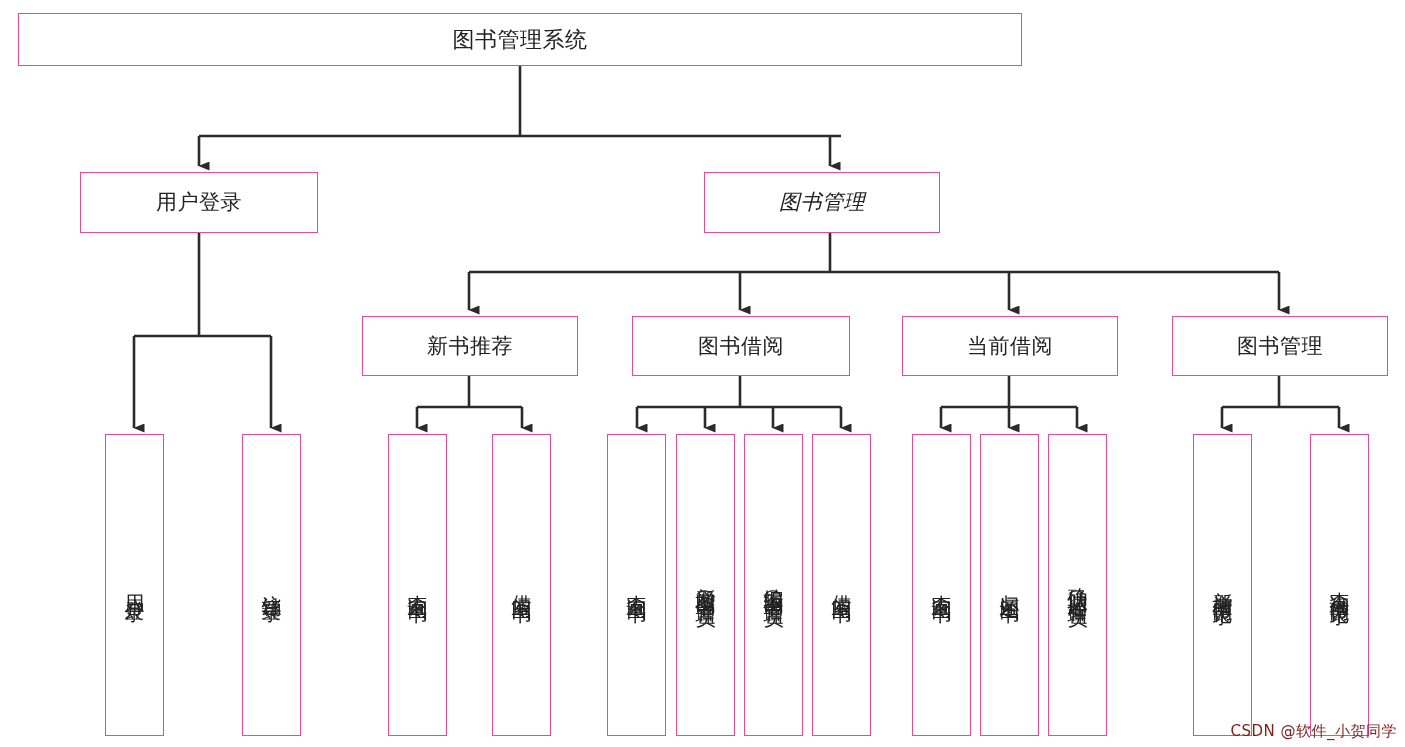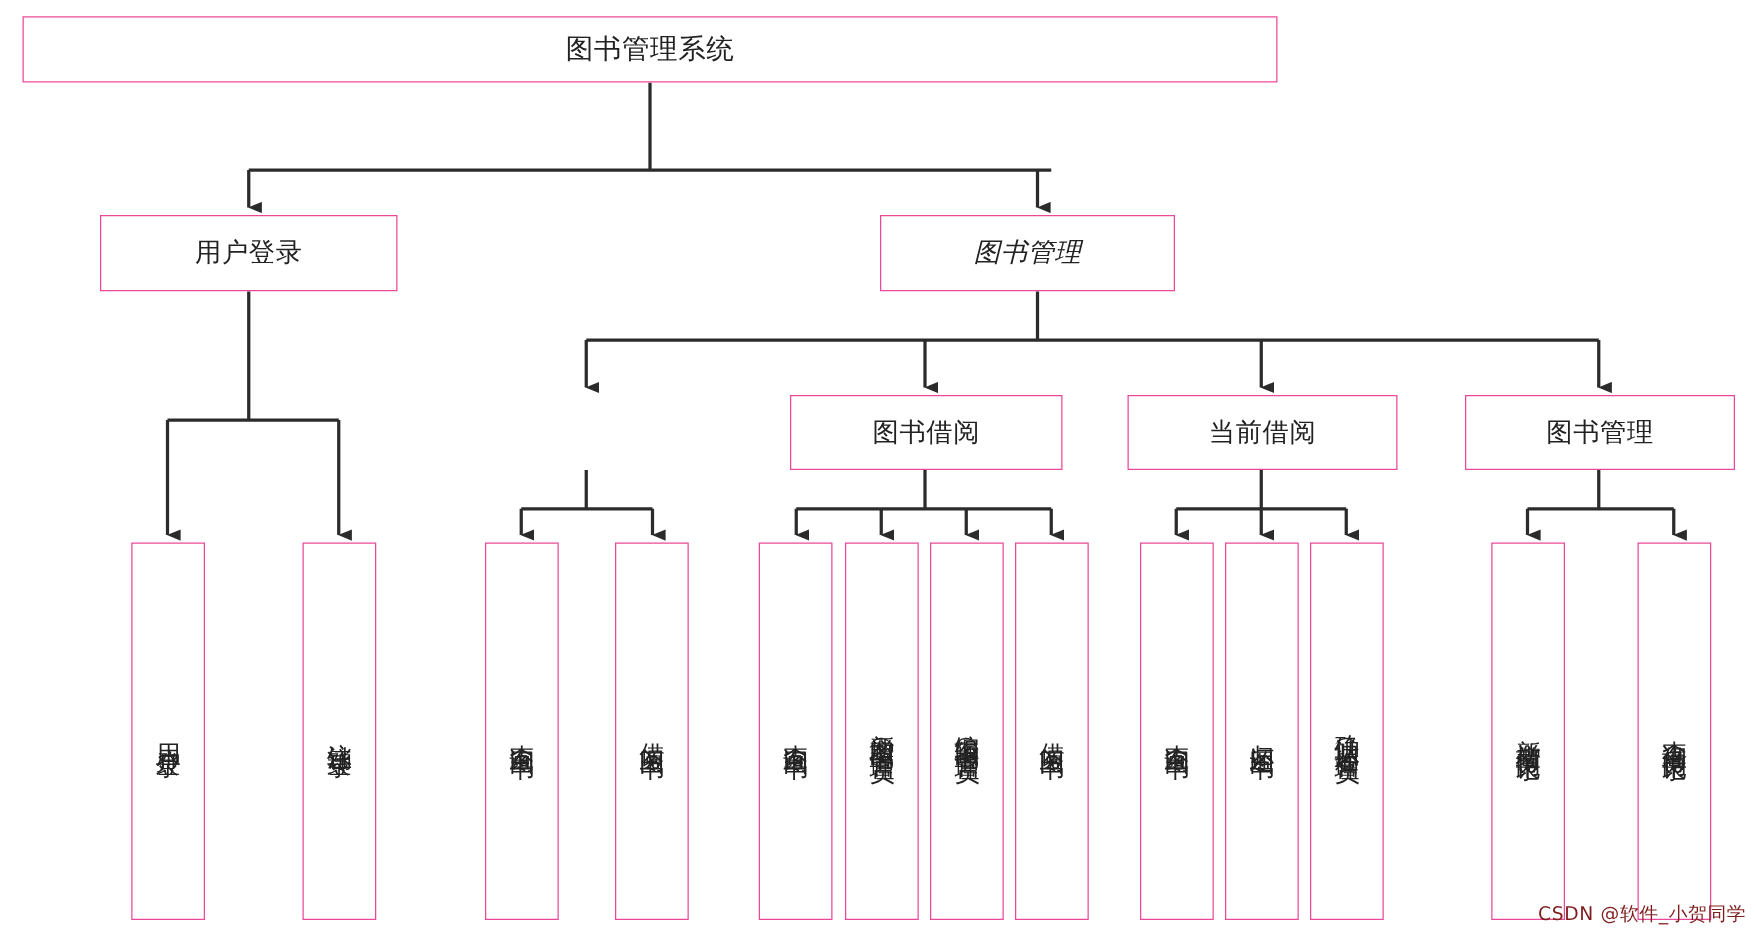--- a/index.html
+++ b/index.html
@@ -123,20 +123,23 @@
   </div>
 
   <div class="node horiz" style="left:80px; top:172px; width:238px; height:61px;">
     <span class="txt">用户登录</span>
   </div>
 
   <div class="node horiz" style="left:704px; top:172px; width:236px; height:61px;font-style:italic;">
     <span class="txt">图书管理</span>
   </div>
 
+  <div class="node horiz" style="left:362px; top:316px; width:216px; height:60px;">
+    <span class="txt">新书推荐</span>
+  </div>
 
   <div class="node horiz" style="left:632px; top:316px; width:218px; height:60px;">
     <span class="txt">图书借阅</span>
   </div>
 
   <div class="node horiz" style="left:902px; top:316px; width:216px; height:60px;">
     <span class="txt">当前借阅</span>
   </div>
 
   <div class="node horiz" style="left:1172px; top:316px; width:216px; height:60px;">

